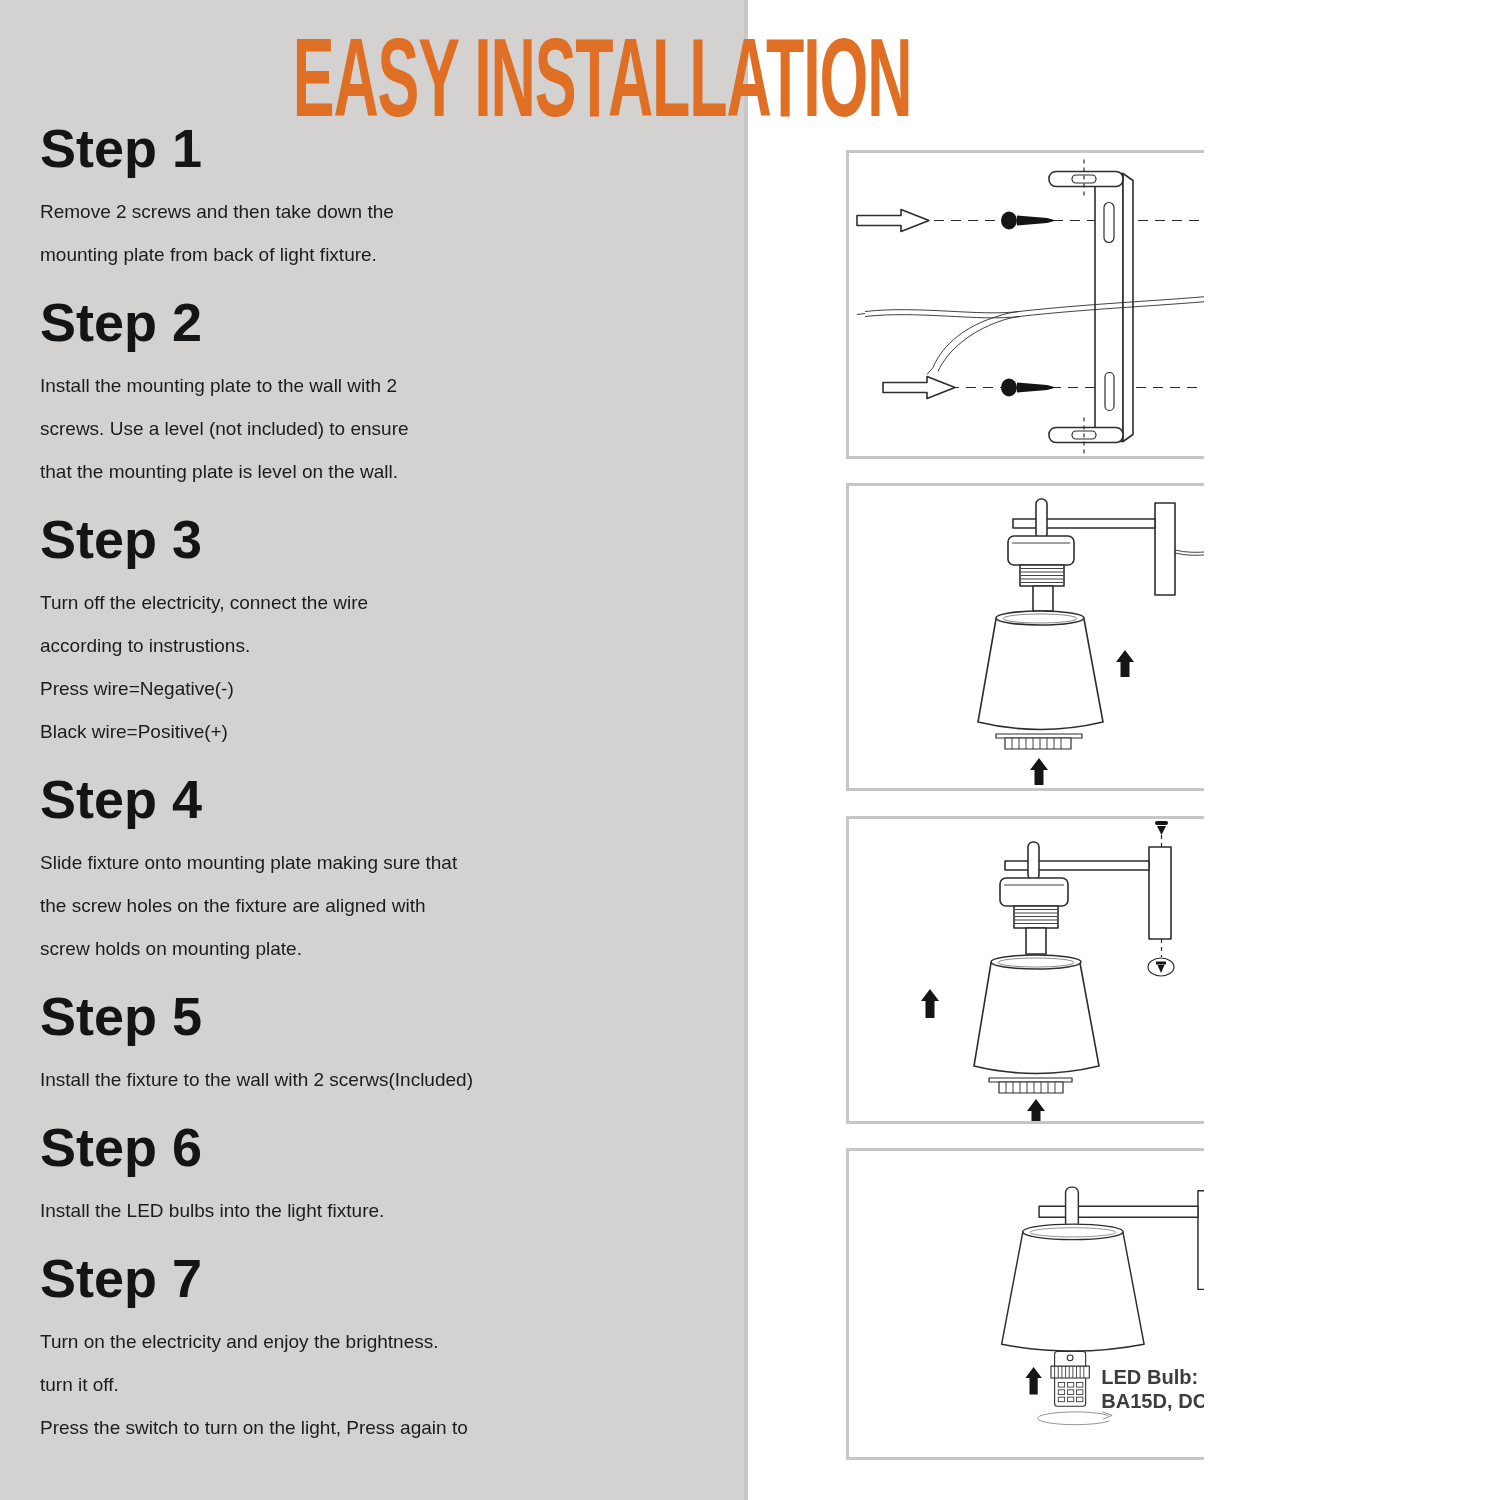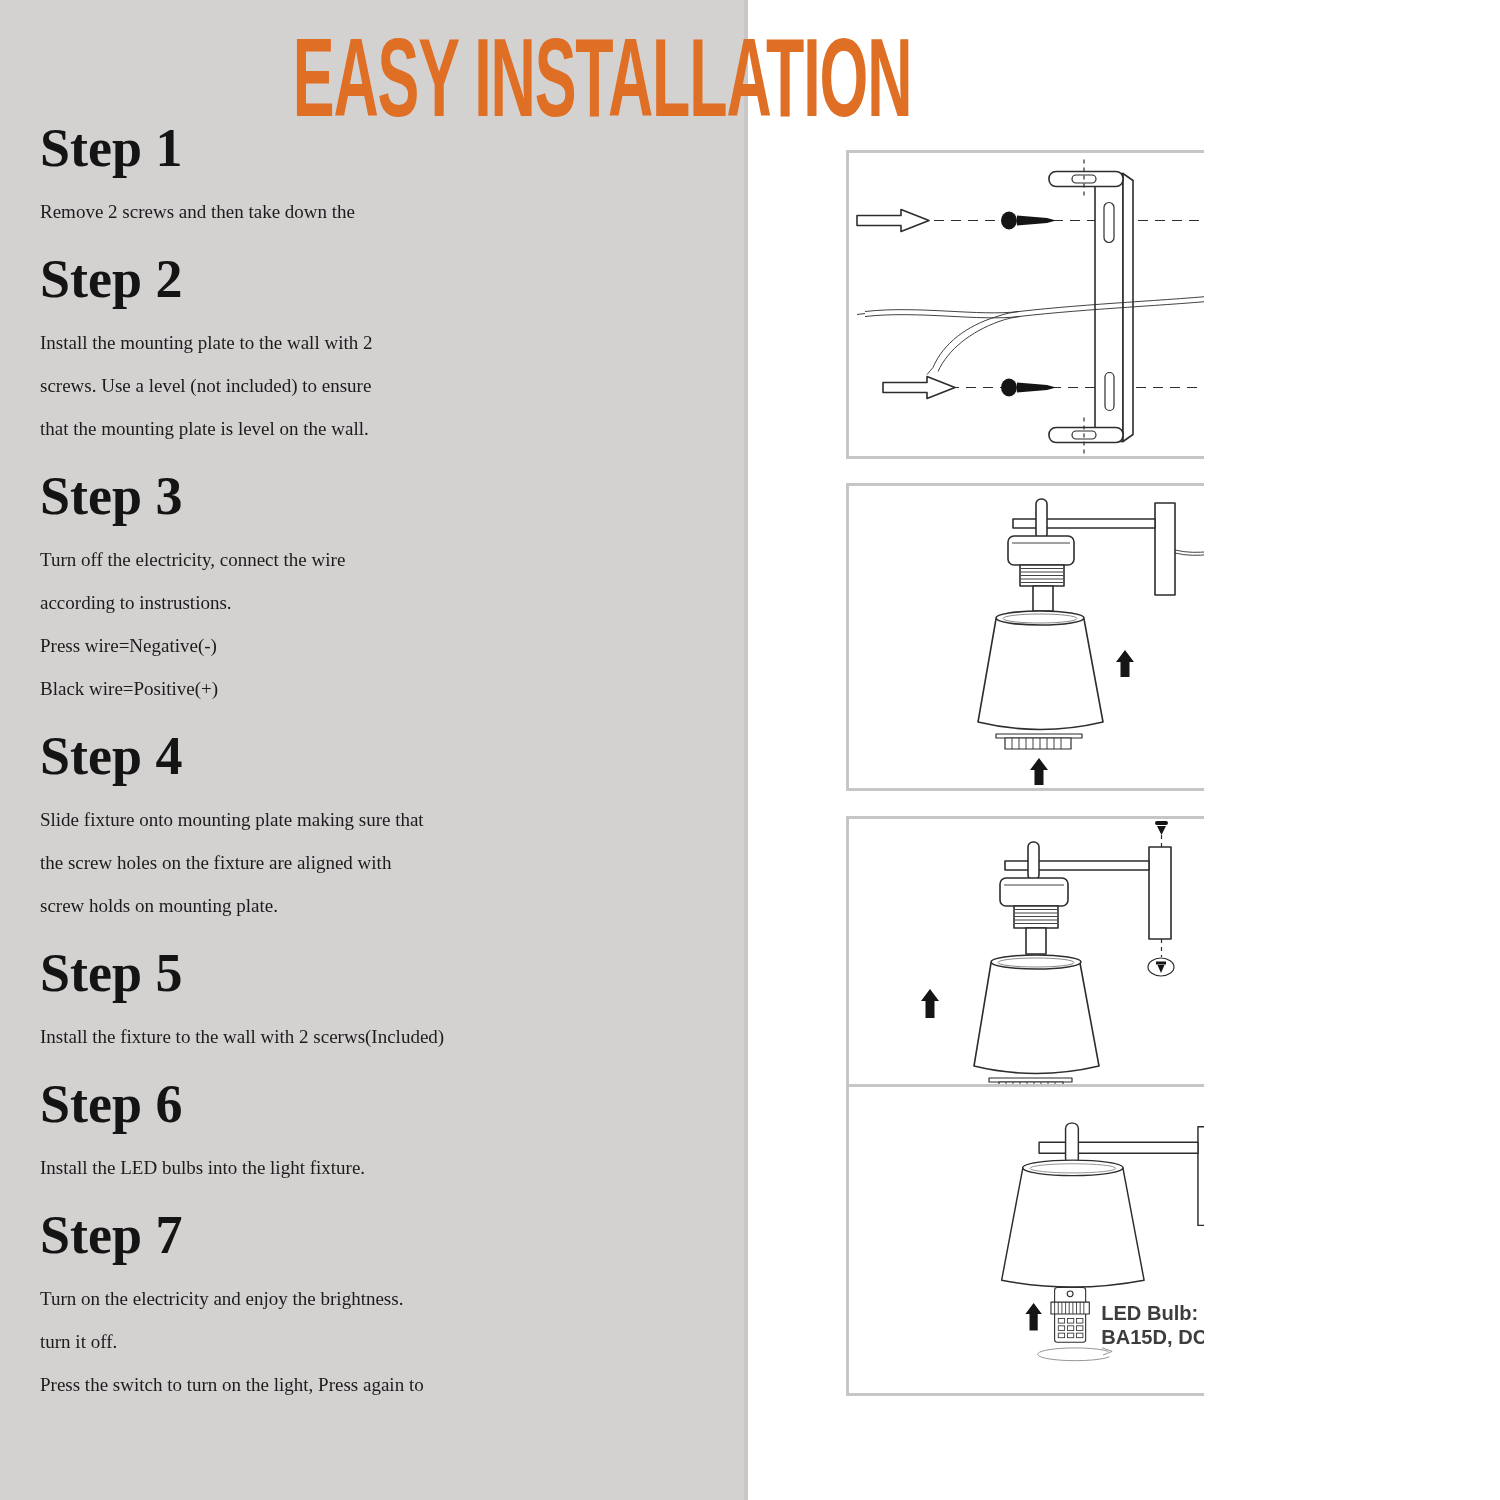--- a/index.html
+++ b/index.html
@@ -4,27 +4,27 @@
 <style>
   html,body{margin:0;padding:0;background:#fff;}
   .page{position:relative;width:1204px;height:1500px;background:#ffffff;overflow:hidden;
         font-family:"Liberation Sans","DejaVu Sans",sans-serif;}
   .left-panel{position:absolute;left:0;top:0;width:744px;height:1500px;background:#D4D1D1;
         border-right:4px solid #cac7c7;}
   .title{position:absolute;top:22px;left:0;width:100%;text-align:center;color:#E06F26;
         font-weight:700;font-size:112px;line-height:1;letter-spacing:-2px;white-space:nowrap;
         transform:scaleX(.56);transform-origin:50% 0;}
   .steps{position:absolute;left:40px;top:120px;width:710px;}
-  .step{margin-bottom:18px;font-family:Liberation Serif, serif;}
+  .step{margin-bottom:18px;}
   .step h2{margin:0 0 14px 0;font-size:54px;line-height:56px;font-weight:700;color:#141414;}
   .step .line{font-size:19px;line-height:43px;color:#1c1c1c;white-space:nowrap;}
   .diagram{position:absolute;left:846px;width:512px;border:3px solid #c6c6c6;background:#fff;
         box-sizing:border-box;}
   #d1{top:150px;height:309px;} #d2{top:483px;height:308px;}
-  #d3{top:816px;height:308px;} #d4{top:1084px;height:312px;padding-left:44px;}
+  #d3{top:816px;height:308px;} #d4{top:1148px;height:312px;padding-left:44px;}
   .diagram svg{display:block;width:100%;height:100%;}
   
   .st{stroke:#2d2d2d;stroke-width:1.6;fill:none;stroke-linecap:round;stroke-linejoin:round;}
   .wf{stroke:#2d2d2d;stroke-width:1.6;fill:#fff;stroke-linejoin:round;}
   .wf1{stroke:#2d2d2d;stroke-width:1.2;fill:#fff;stroke-linejoin:round;}
   .bk{fill:#151515;stroke:none;}
   .da{stroke:#2d2d2d;stroke-width:1.2;fill:none;stroke-dasharray:10 7;}
   .da2{stroke:#2d2d2d;stroke-width:1.2;fill:none;stroke-dasharray:4 4;}
   .tn{stroke:#2d2d2d;stroke-width:.9;fill:none;}
   .gr{stroke:#8a8a8a;stroke-width:1;fill:none;}
@@ -35,20 +35,21 @@
 
 <div class="page">
   <div class="left-panel"></div>
 
   <div class="title">EASY INSTALLATION</div>
 
   <div class="steps">
     <div class="step">
       <h2>Step 1</h2>
       <div class="line">Remove 2 screws and then take down the</div>
+      <div class="line">mounting plate from back of light fixture.</div>
     </div>
     <div class="step">
       <h2>Step 2</h2>
       <div class="line">Install the mounting plate to the wall with 2</div>
       <div class="line">screws. Use a level (not included) to ensure</div>
       <div class="line">that the mounting plate is level on the wall.</div>
     </div>
     <div class="step">
       <h2>Step 3</h2>
       <div class="line">Turn off the electricity, connect the wire</div>

